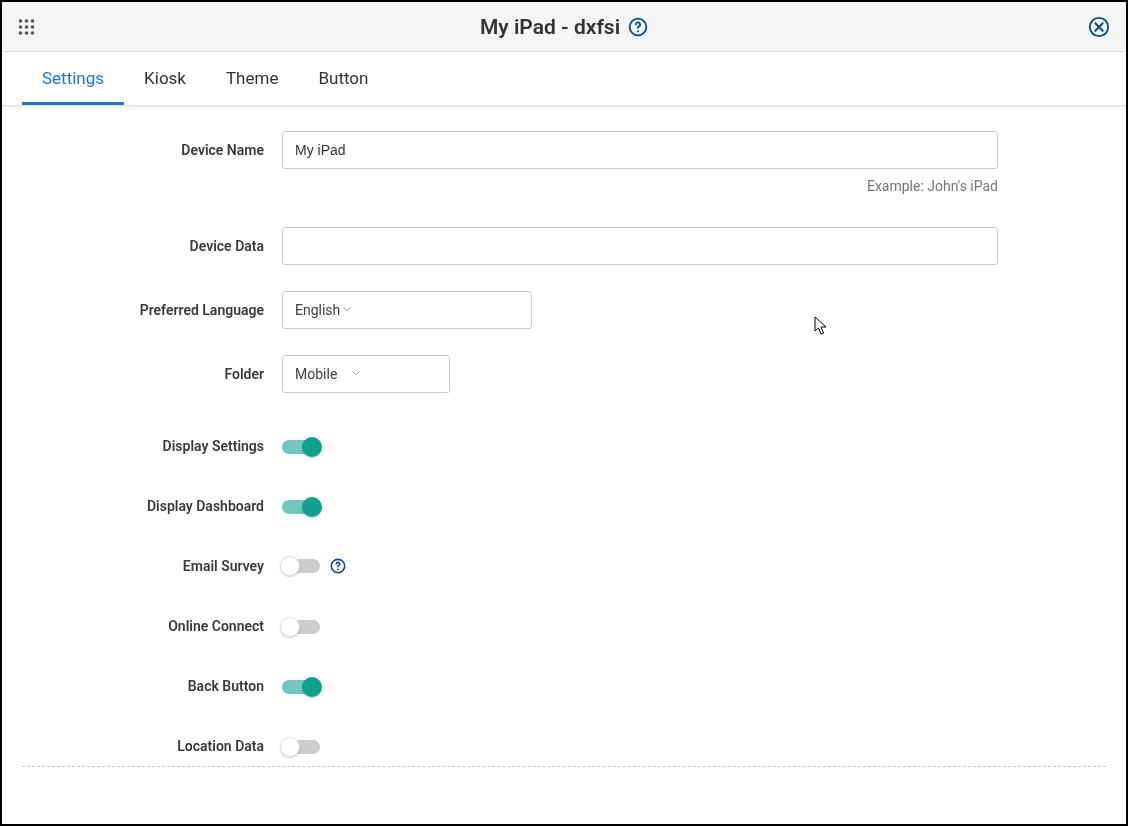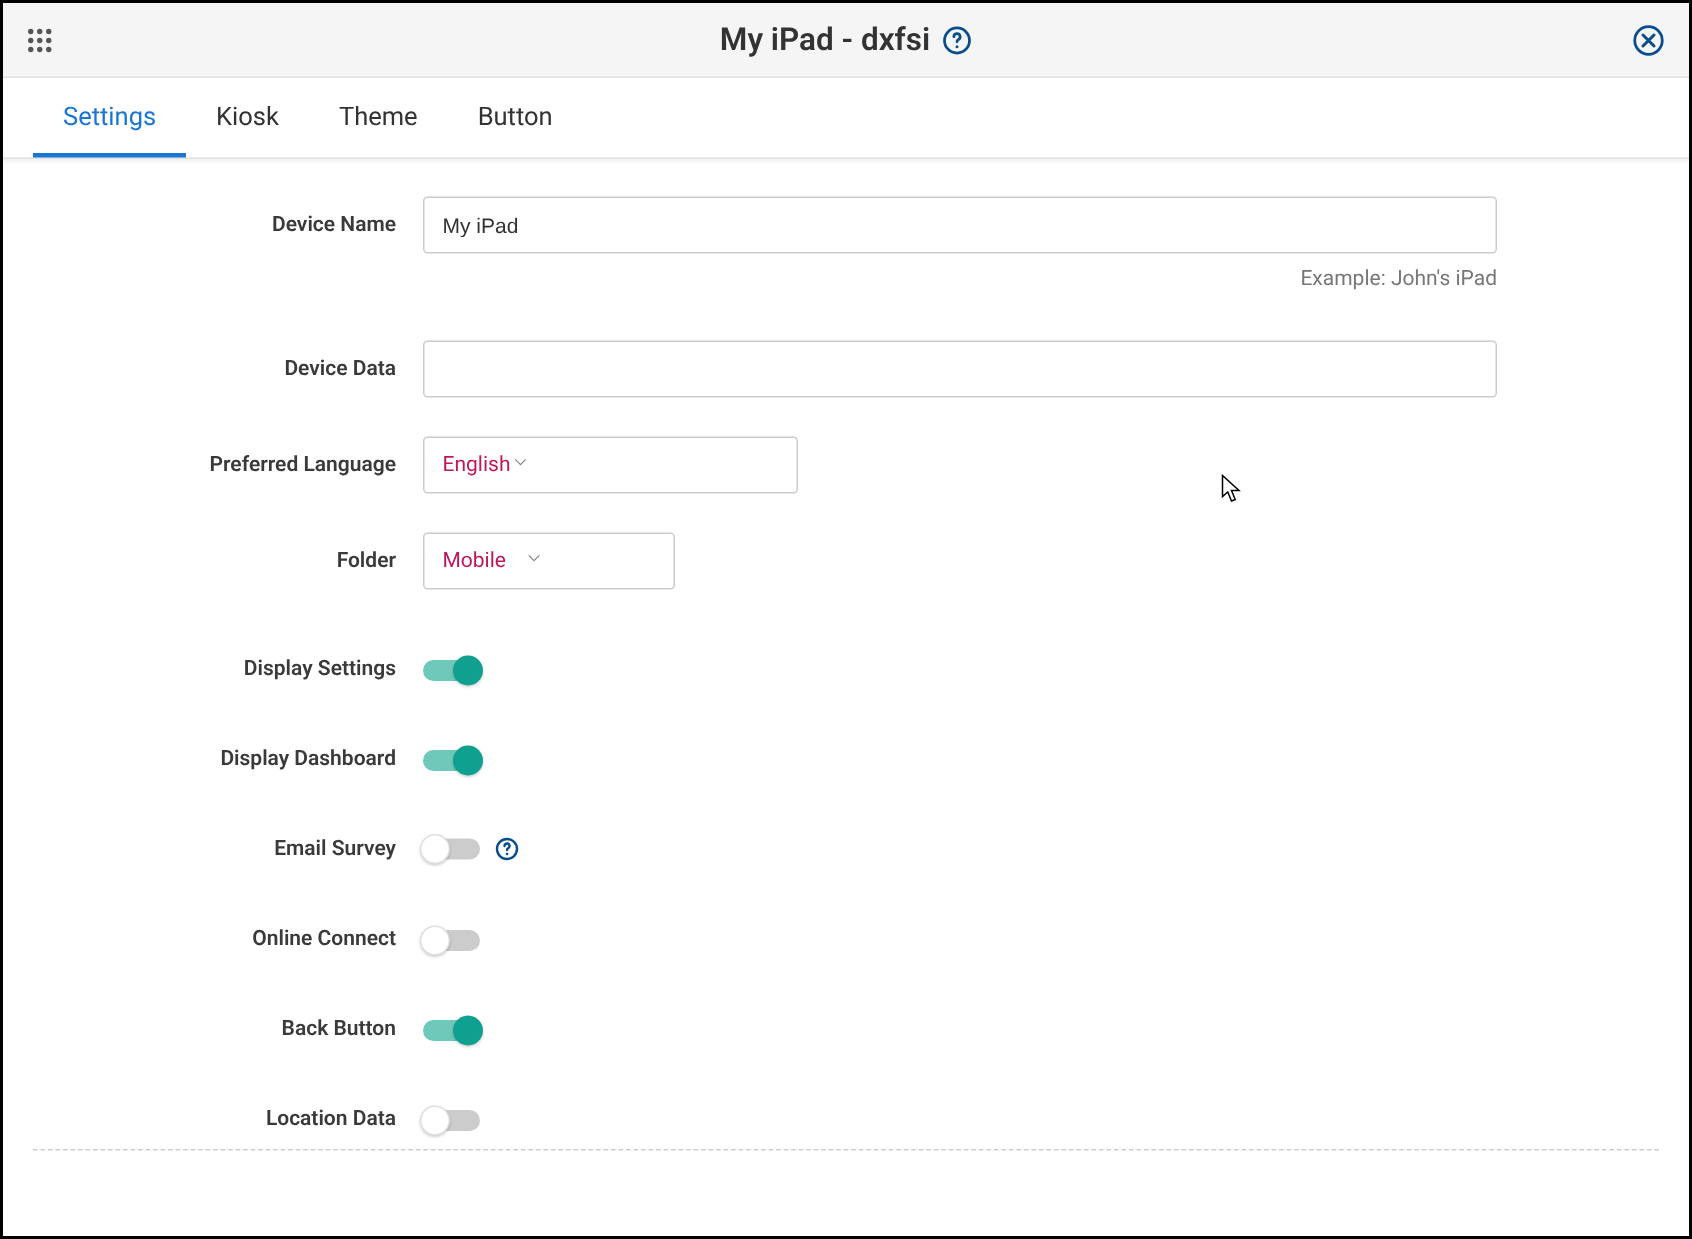--- a/index.html
+++ b/index.html
@@ -116,21 +116,21 @@
       color: #777;
     }
     .select {
       border: 1px solid #ccc;
       border-radius: 3px;
       height: 38px;
       display: flex;
       align-items: center;
       padding: 0 12px;
       font-size: 14px;
-      color: #be185d;
+      color: #404040;
       background: #fff;
       cursor: pointer;
     }
     .select.lang { width: 250px; }
     .select.folder { width: 168px; gap: 12px; }
     .chevron {
       color: #888;
     }
     .toggle-row {
       display: flex;

